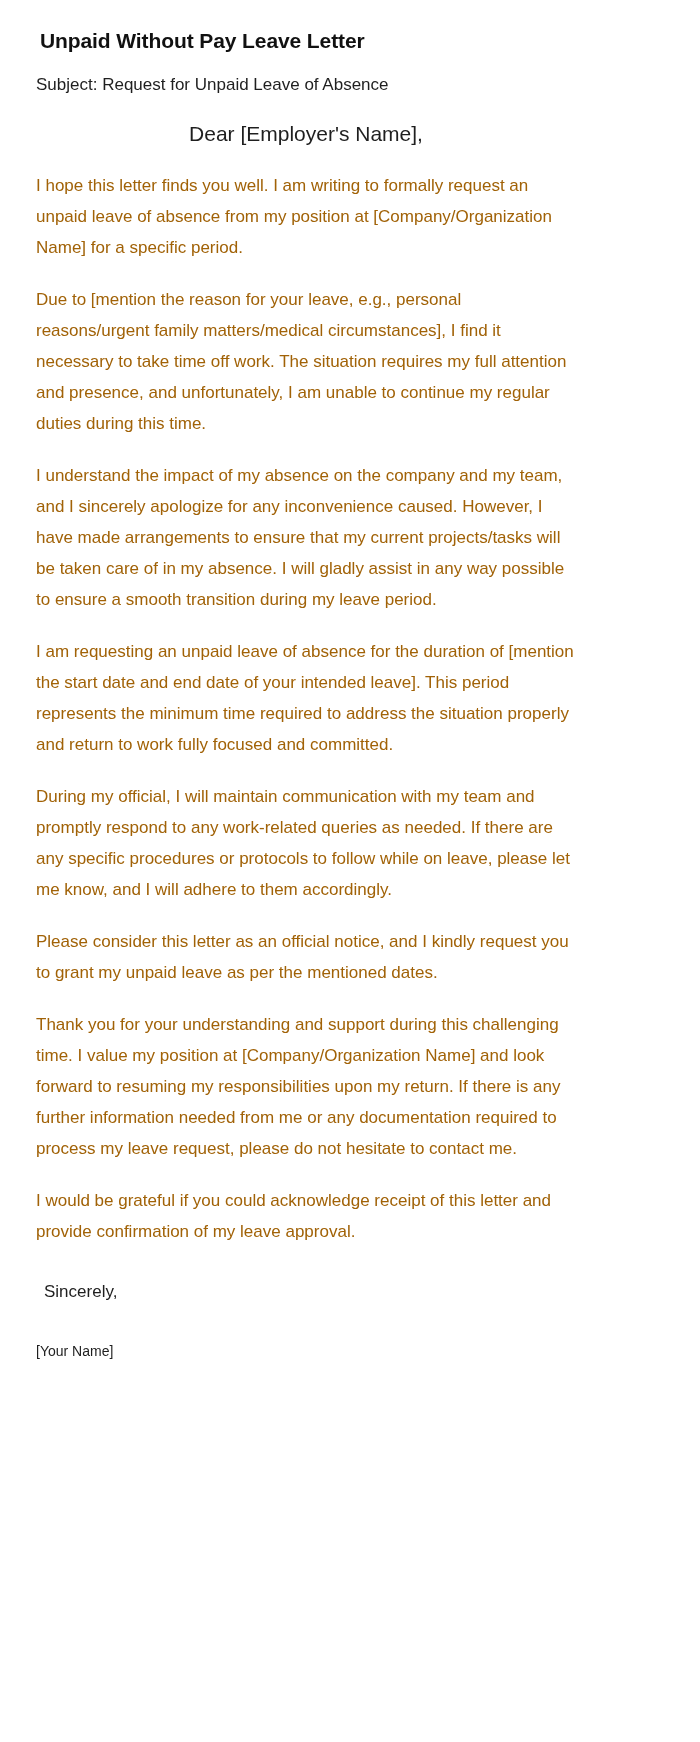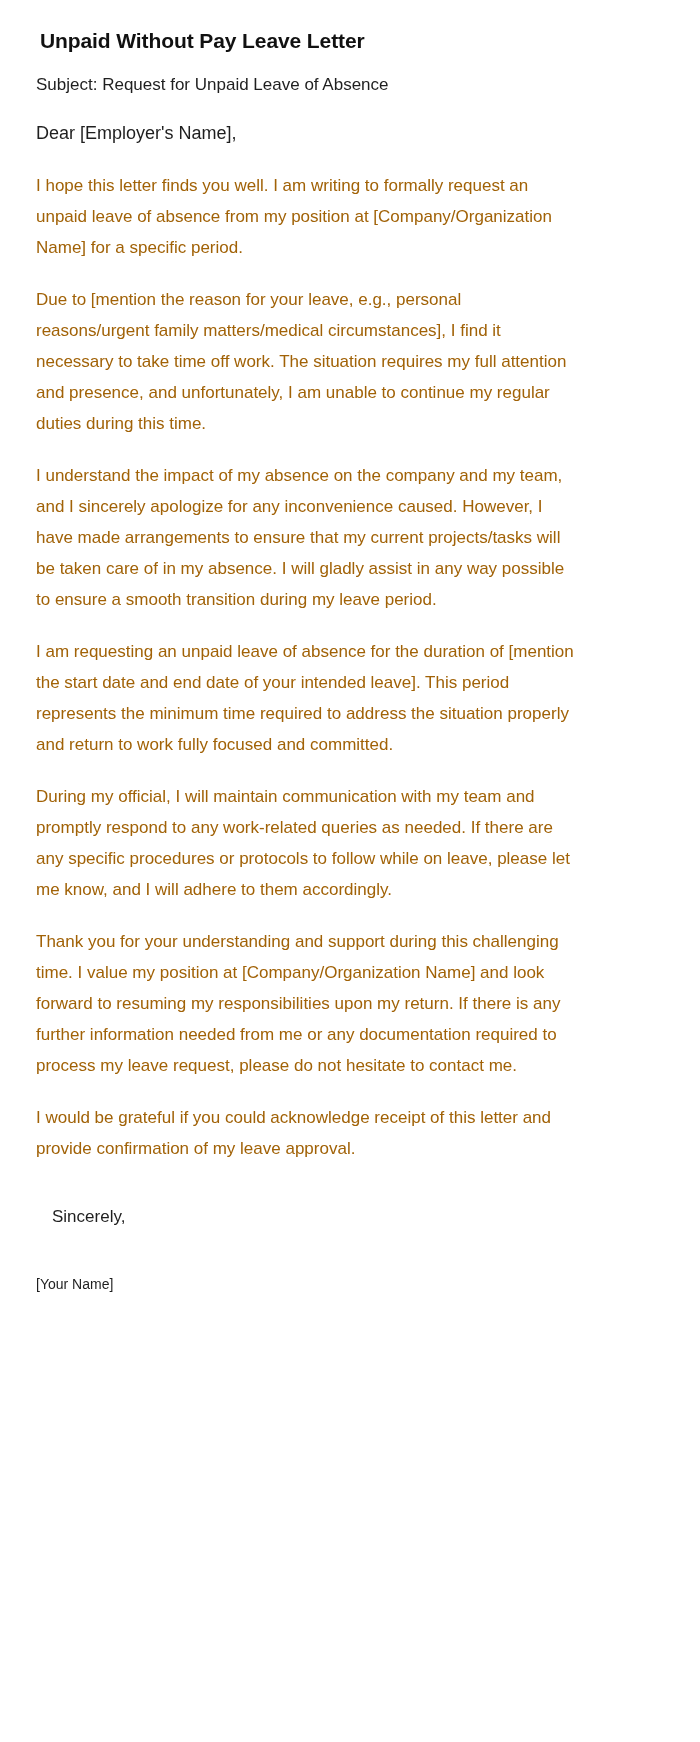--- a/index.html
+++ b/index.html
@@ -32,39 +32,40 @@
     font-stretch: condensed;
   }
   .subject-line {
     font-size: 17px;
     line-height: 24px;
     color: #1f1f1f;
     margin: 0;
     padding-top: 15px;
   }
   .salutation {
-    font-size: 18px;
+    font-size: 21px;
     line-height: 31px;
     color: #1f1f1f;
     margin: 0;
     padding-top: 21px;
+    text-align: center;
   }
   .body-paragraph {
     font-size: 17px;
     line-height: 31px;
     color: #a16207;
     margin: 0;
     padding-top: 21px;
     text-align: left;
   }
   .closing-line {
     font-size: 17px;
     line-height: 31px;
     color: #1f1f1f;
-    margin: 16px;
+    margin: 8px;
     padding-top: 21px;
   }
   .signature-line {
     font-size: 14px;
     line-height: 31px;
     color: #1f1f1f;
     margin: 0;
     padding-top: 21px;
     padding-bottom: 40px;
   }
@@ -83,20 +84,21 @@
   <p class="body-paragraph">I hope this letter finds you well. I am writing to formally request an unpaid leave of absence from my position at [Company/Organization Name] for a specific period.</p>
 
   <p class="body-paragraph">Due to [mention the reason for your leave, e.g., personal reasons/urgent family matters/medical circumstances], I find it necessary to take time off work. The situation requires my full attention and presence, and unfortunately, I am unable to continue my regular duties during this time.</p>
 
   <p class="body-paragraph">I understand the impact of my absence on the company and my team, and I sincerely apologize for any inconvenience caused. However, I have made arrangements to ensure that my current projects/tasks will be taken care of in my absence. I will gladly assist in any way possible to ensure a smooth transition during my leave period.</p>
 
   <p class="body-paragraph">I am requesting an unpaid leave of absence for the duration of [mention the start date and end date of your intended leave]. This period represents the minimum time required to address the situation properly and return to work fully focused and committed.</p>
 
   <p class="body-paragraph">During my official, I will maintain communication with my team and promptly respond to any work-related queries as needed. If there are any specific procedures or protocols to follow while on leave, please let me know, and I will adhere to them accordingly.</p>
 
+  <p class="body-paragraph">Please consider this letter as an official notice, and I kindly request you to grant my unpaid leave as per the mentioned dates.</p>
 
   <p class="body-paragraph">Thank you for your understanding and support during this challenging time. I value my position at [Company/Organization Name] and look forward to resuming my responsibilities upon my return. If there is any further information needed from me or any documentation required to process my leave request, please do not hesitate to contact me.</p>
 
   <p class="body-paragraph">I would be grateful if you could acknowledge receipt of this letter and provide confirmation of my leave approval.</p>
 
   <p class="closing-line">Sincerely,</p>
 
   <p class="signature-line">[Your Name]</p>
 
 </div>

